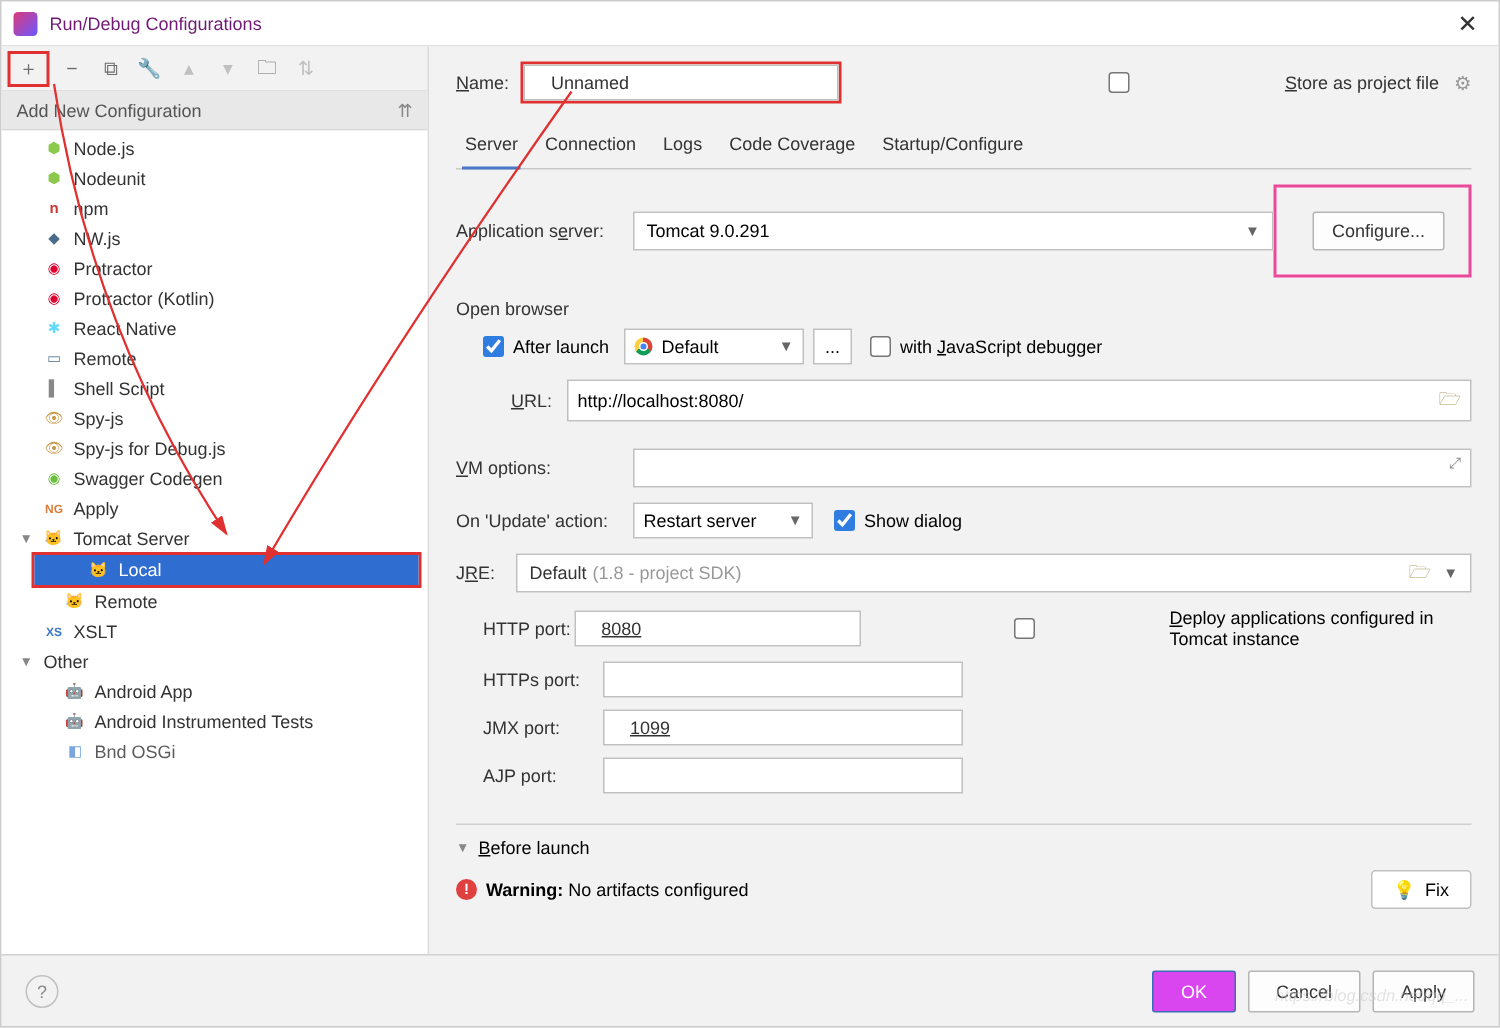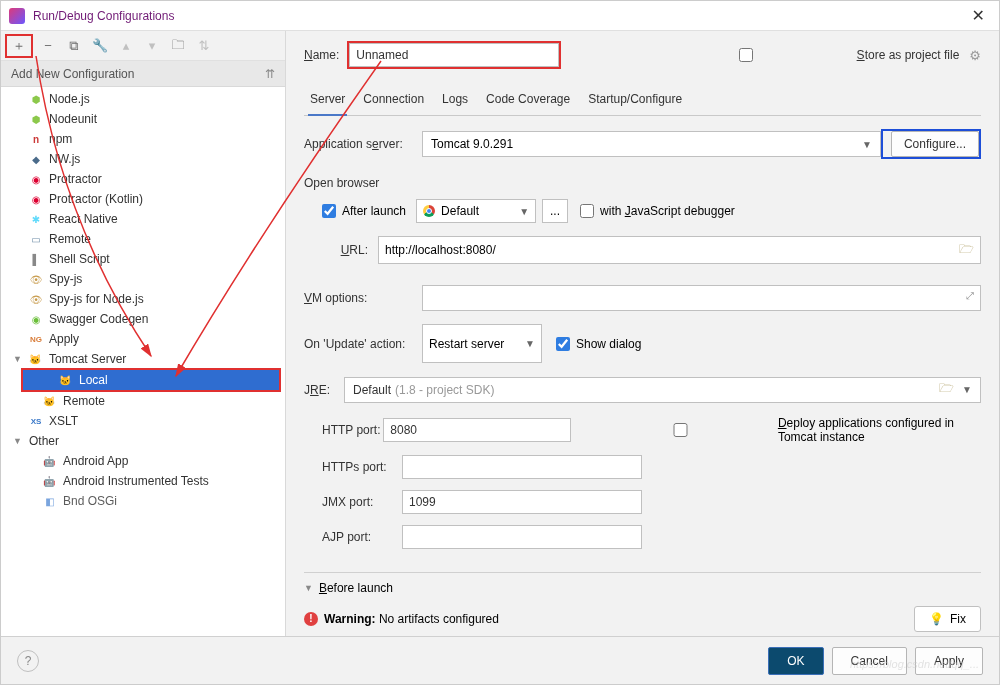--- a/index.html
+++ b/index.html
@@ -17,68 +17,68 @@
 .section-header { height: 26px; display: flex; align-items: center; padding: 0 10px; background: #e8e8e8; border-bottom: 1px solid #d9d9d9; color: #555; }
 .section-header .collapse { margin-left: auto; color: #888; }
 .tree { flex: 1; overflow: hidden; padding: 2px 0 2px 6px; background: #fff; }
 .tree-item { height: 20px; display: flex; align-items: center; padding-left: 22px; gap: 6px; color: #333; cursor: pointer; white-space: nowrap; }
 .tree-item .icon { width: 14px; height: 14px; flex-shrink: 0; display: inline-flex; align-items: center; justify-content: center; font-size: 10px; }
 .tree-item.group { padding-left: 6px; }
 .tree-item.group .arrow { width: 10px; color: #888; font-size: 9px; }
 .tree-item.child { padding-left: 36px; }
 .tree-item.selected { background: #2f6dd0; color: #fff; }
 .tree-selected-box { border: 2px solid #e03030; margin: -1px 4px -1px 14px; }
-.right { flex: 1; padding: 10px 18px 4px 18px; display: flex; flex-direction: column; background: #f2f2f2; justify-content: space-between; }
+.right { flex: 1; padding: 10px 18px 4px 18px; display: flex; flex-direction: column; background: #f2f2f2; }
 .row { display: flex; align-items: center; margin-bottom: 10px; }
 .row label { color: #333; }
 .underline-n { text-decoration: underline; }
-input[type=text], select { height: 24px; border: 1px solid #c0c0c0; background: #fff; padding: 0 6px; color: #333; }
+input[type=text], select { height: 24px; border: 1px solid #c0c0c0; background: #fff; padding: 0 17px; color: #333; }
 .name-row input { width: 210px; }
 .name-box { border: 2px solid #e03030; padding: 0px; margin-left: 8px; }
 .store { margin-left: auto; display: flex; align-items: center; gap: 6px; color: #333; }
 .gear { color: #999; font-size: 13px; margin-left: 4px; }
 .tabs { display: flex; gap: 14px; border-bottom: 1px solid #c9c9c9; margin: 4px 0 10px 0; padding-left: 4px; }
 .tab { padding: 6px 2px 8px 2px; color: #333; cursor: pointer; }
 .tab.active { border-bottom: 2px solid #4a78c8; margin-bottom: -1px; }
 .form-row { display: flex; align-items: center; margin-bottom: 10px; }
 .form-row .lbl { width: 118px; color: #333; }
 .form-row .lbl.short { width: 56px; text-align: right; padding-right: 10px; }
 .select-wide { flex: 1; height: 26px; border: 1px solid #c0c0c0; background: #fff; display: flex; align-items: center; padding: 0 8px; position: relative; }
 .select-wide .caret { position: absolute; right: 8px; color: #666; font-size: 10px; }
 .btn { height: 26px; border: 1px solid #b5b5b5; background: #fdfdfd; padding: 0 12px; cursor: pointer; color: #333; margin-left: 8px; border-radius: 2px; }
-.configure-box { border: 2px solid #1d4ed8; padding: 0; }
+.configure-box { border: 2px solid #ec4899; padding: 16px; }
 .fieldset-label { color: #333; margin: 4px 0 6px 0; }
 .indent { padding-left: 18px; }
 .chk { width: 14px; height: 14px; }
 .chk.checked { accent-color: #2f7de1; }
 .default-combo { width: 120px; height: 24px; border: 1px solid #c0c0c0; background: #fff; display: flex; align-items: center; padding: 0 6px; gap: 6px; position: relative; margin-left: 10px; }
 .default-combo .caret { position: absolute; right: 6px; color: #666; font-size: 10px; }
 .dots-btn { width: 26px; height: 24px; border: 1px solid #c0c0c0; background: #fff; margin-left: 6px; cursor: pointer; }
 .url-input { flex: 1; height: 26px; border: 1px solid #c0c0c0; background: #fff; padding: 13px 6px; position: relative; display: flex; align-items: center; }
 .url-input .folder { position: absolute; right: 6px; color: #b0a06a; font-size: 12px; }
 .vm-input { flex: 1; height: 26px; border: 1px solid #c0c0c0; background: #fff; position: relative; }
 .vm-input .expand { position: absolute; right: 6px; top: 4px; color: #888; font-size: 10px; }
-.restart-combo { width: 120px; height: 39px; border: 1px solid #c0c0c0; background: #fff; display: flex; align-items: center; padding: 0 6px; position: relative; }
+.restart-combo { width: 120px; height: 24px; border: 1px solid #c0c0c0; background: #fff; display: flex; align-items: center; padding: 0 6px; position: relative; }
 .restart-combo .caret { position: absolute; right: 6px; color: #666; font-size: 10px; }
 .jre-row .select-wide { color: #333; }
 .jre-row .hint { color: #999; margin-left: 4px; }
 .ts-row { display: flex; align-items: center; margin-bottom: 8px; padding-left: 18px; }
 .ts-row .lbl { width: 80px; color: #333; }
-.ts-row input { width: 240px; }
+.ts-row input { width: 240px; text-decoration: underline; }
 .ts-right { margin-left: 18px; display: flex; align-items: center; gap: 6px; }
 .before-launch { border-top: 1px solid #d0d0d0; margin-top: 12px; padding-top: 8px; display: flex; align-items: center; gap: 6px; }
 .before-launch .arrow { color: #888; font-size: 9px; }
 .warning-row { display: flex; align-items: center; margin-top: 8px; gap: 6px; }
 .warn-icon { width: 14px; height: 14px; border-radius: 50%; background: #e04040; color: #fff; display: flex; align-items: center; justify-content: center; font-size: 10px; font-weight: bold; }
 .fix-btn { margin-left: auto; height: 26px; border: 1px solid #c0c0c0; background: #fff; padding: 0 14px; display: flex; align-items: center; gap: 6px; cursor: pointer; border-radius: 3px; }
 .fix-btn .bulb { color: #d9534f; }
 .footer { position: absolute; bottom: 0; left: 0; right: 0; height: 48px; border-top: 1px solid #d0d0d0; display: flex; align-items: center; padding: 0 16px; background: #f2f2f2; }
 .help { width: 22px; height: 22px; border: 1px solid #c0c0c0; border-radius: 50%; display: flex; align-items: center; justify-content: center; color: #888; cursor: pointer; }
 .footer .spacer { flex: 1; }
-.footer .btn-primary { background: #0c4a6e; color: #fff; border: 1px solid #3a6fb8; padding: 0 22px; height: 28px; }
+.footer .btn-primary { background: #d946ef; color: #fff; border: 1px solid #3a6fb8; padding: 0 22px; height: 28px; }
 .footer .btn { height: 28px; padding: 0 18px; }
 .watermark { position: absolute; right: 20px; bottom: 14px; color: #c8c8c8; font-size: 11px; pointer-events: none; opacity: 0.5; font-style: italic; }
 svg.arrow-svg { position: absolute; top: 0; left: 0; pointer-events: none; }
 .chrome-icon { width:12px; height:12px; border-radius:50%; background: conic-gradient(#db4437 0 120deg,#0f9d58 120deg 240deg,#ffcd40 240deg 360deg); position:relative; }
 .chrome-icon::after { content:''; position:absolute; inset:3px; border-radius:50%; background:#4285f4; border:1px solid #fff; }
 </style>
 </head>
 <body>
 
 <div class="titlebar">
@@ -141,21 +141,21 @@
       <div class="tree-item">
           <span class="icon" style="color:#888">▌</span>
           <span>Shell Script</span>
         </div>
       <div class="tree-item">
           <span class="icon" style="color:#c79a4a">👁</span>
           <span>Spy-js</span>
         </div>
       <div class="tree-item">
           <span class="icon" style="color:#c79a4a">👁</span>
-          <span>Spy-js for Node.js</span>
+          <span>Spy-js for Debug.js</span>
         </div>
       <div class="tree-item">
           <span class="icon" style="color:#6bbf3a">◉</span>
           <span>Swagger Codegen</span>
         </div>
       <div class="tree-item">
           <span class="icon" style="color:#d97d3a;font-size:8px;font-weight:bold">NG</span>
           <span>Apply</span>
         </div>
       <div class="tree-item group">

